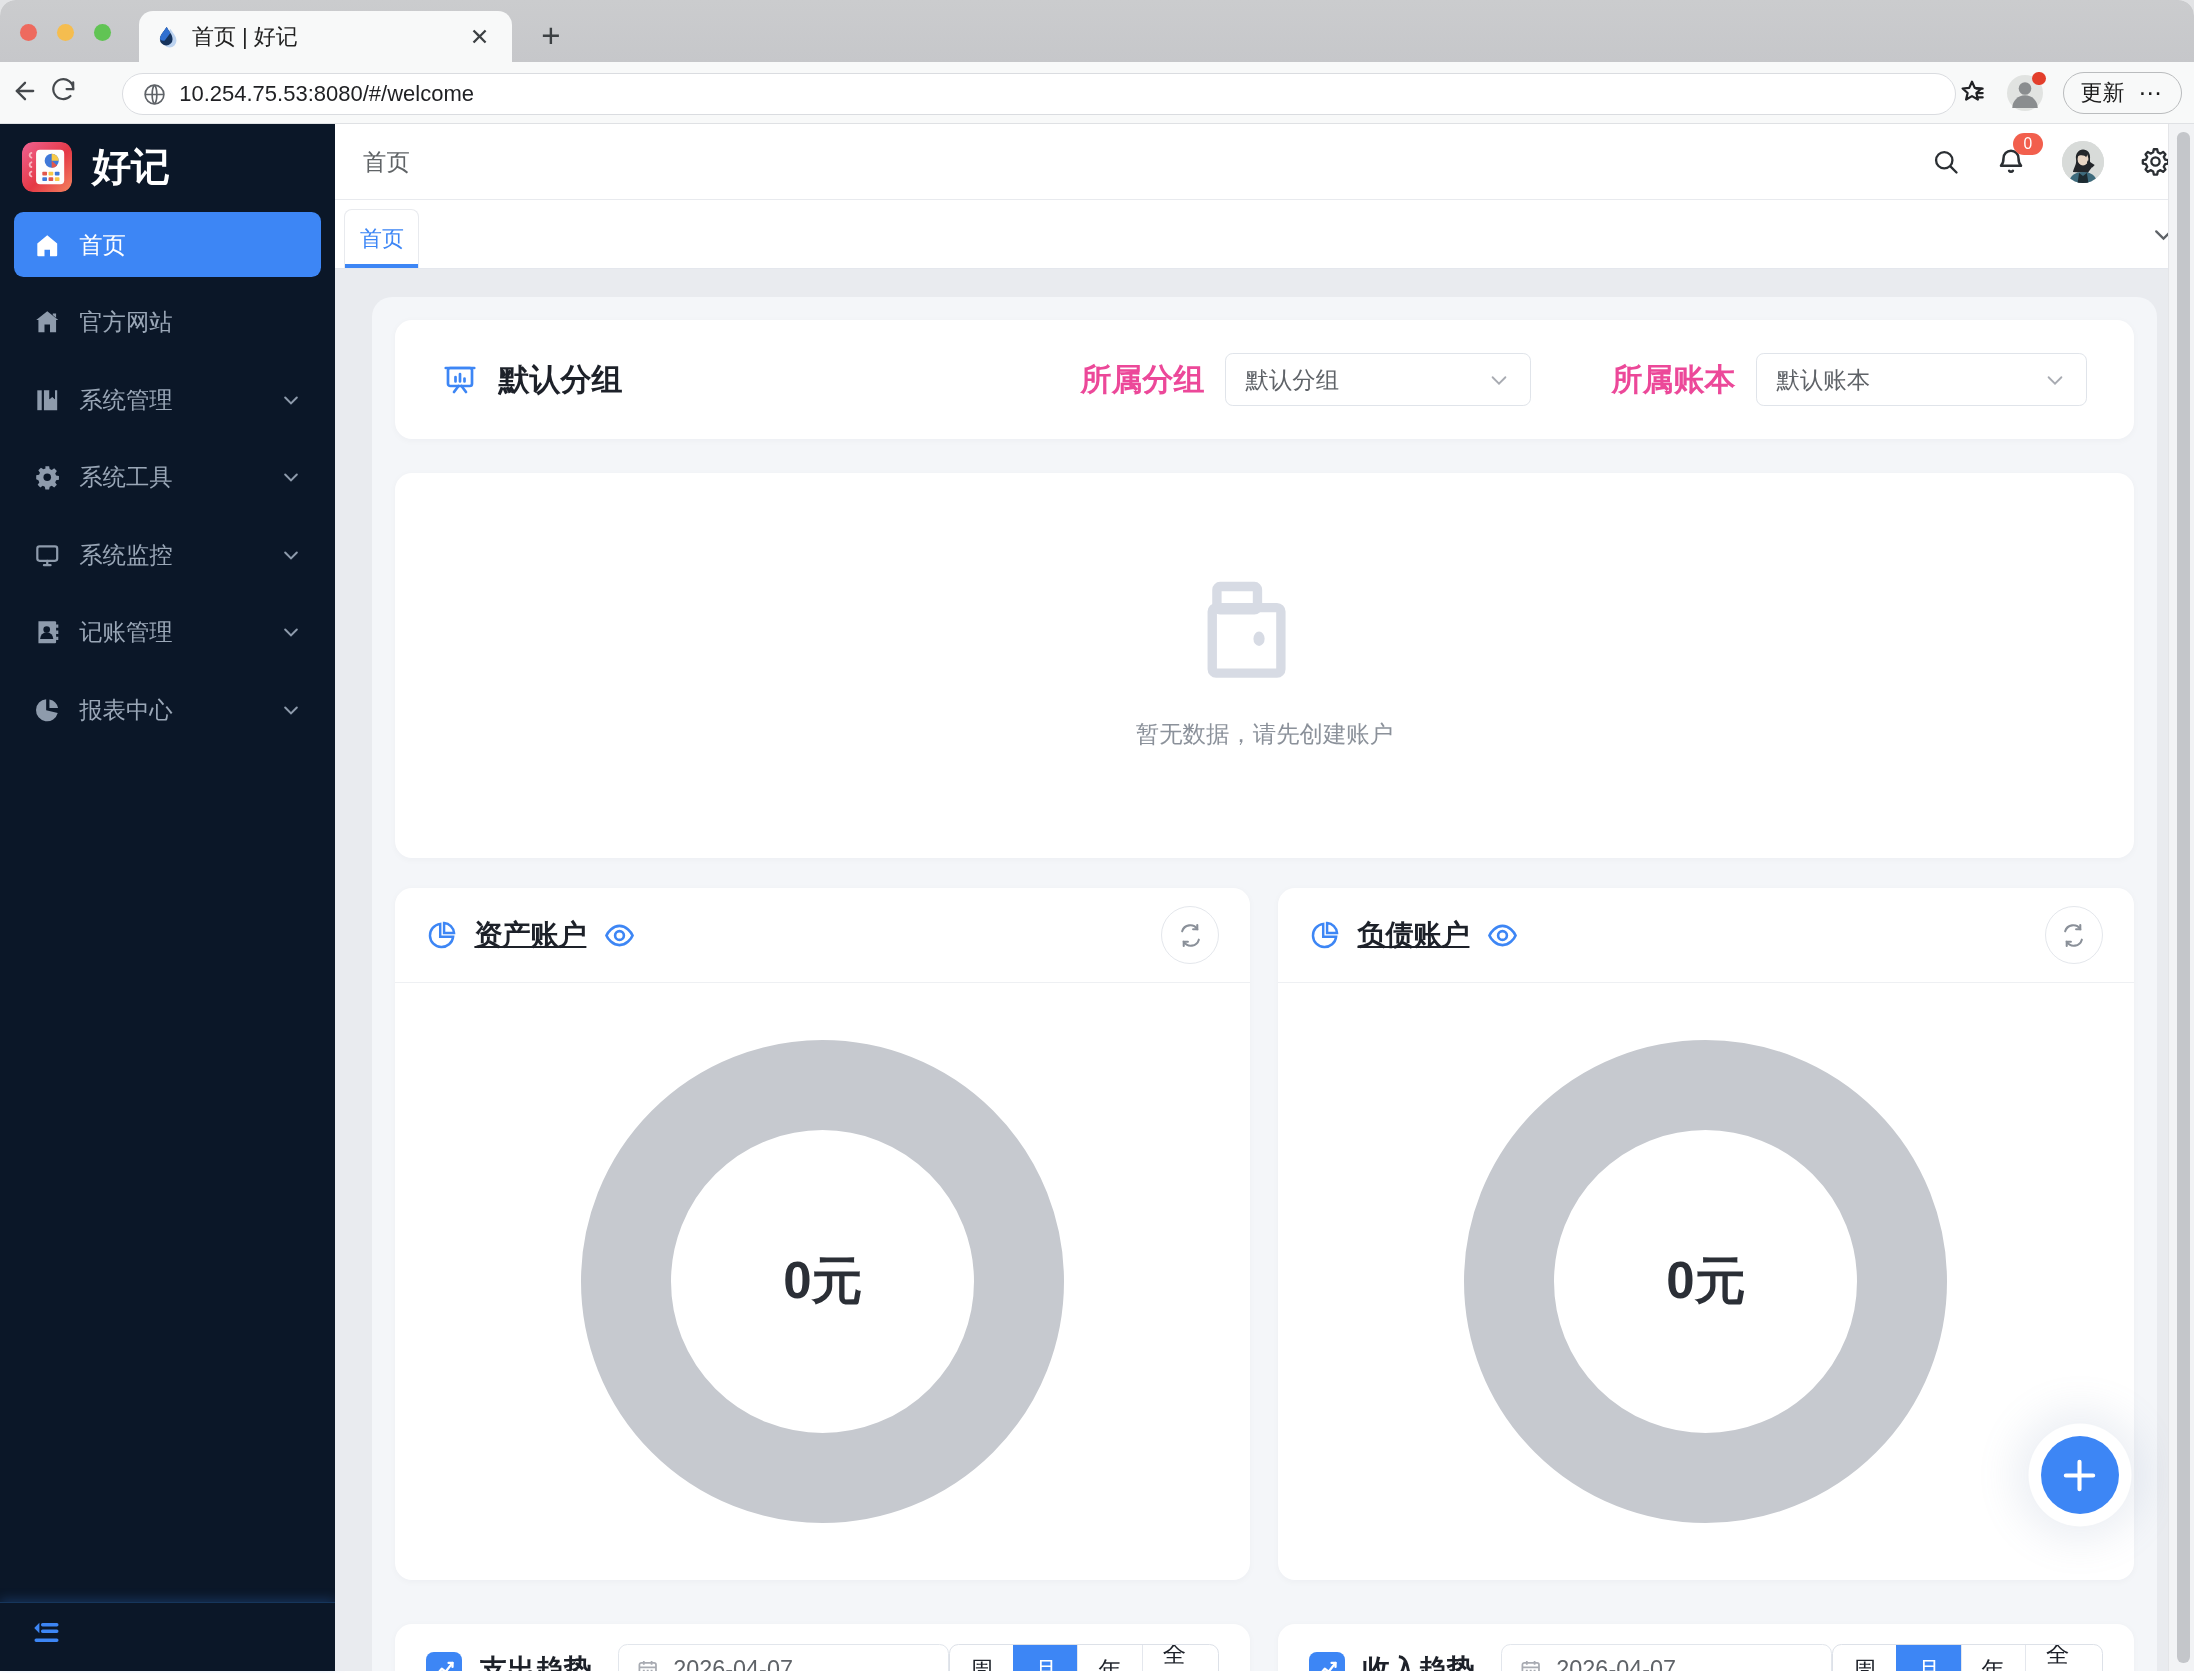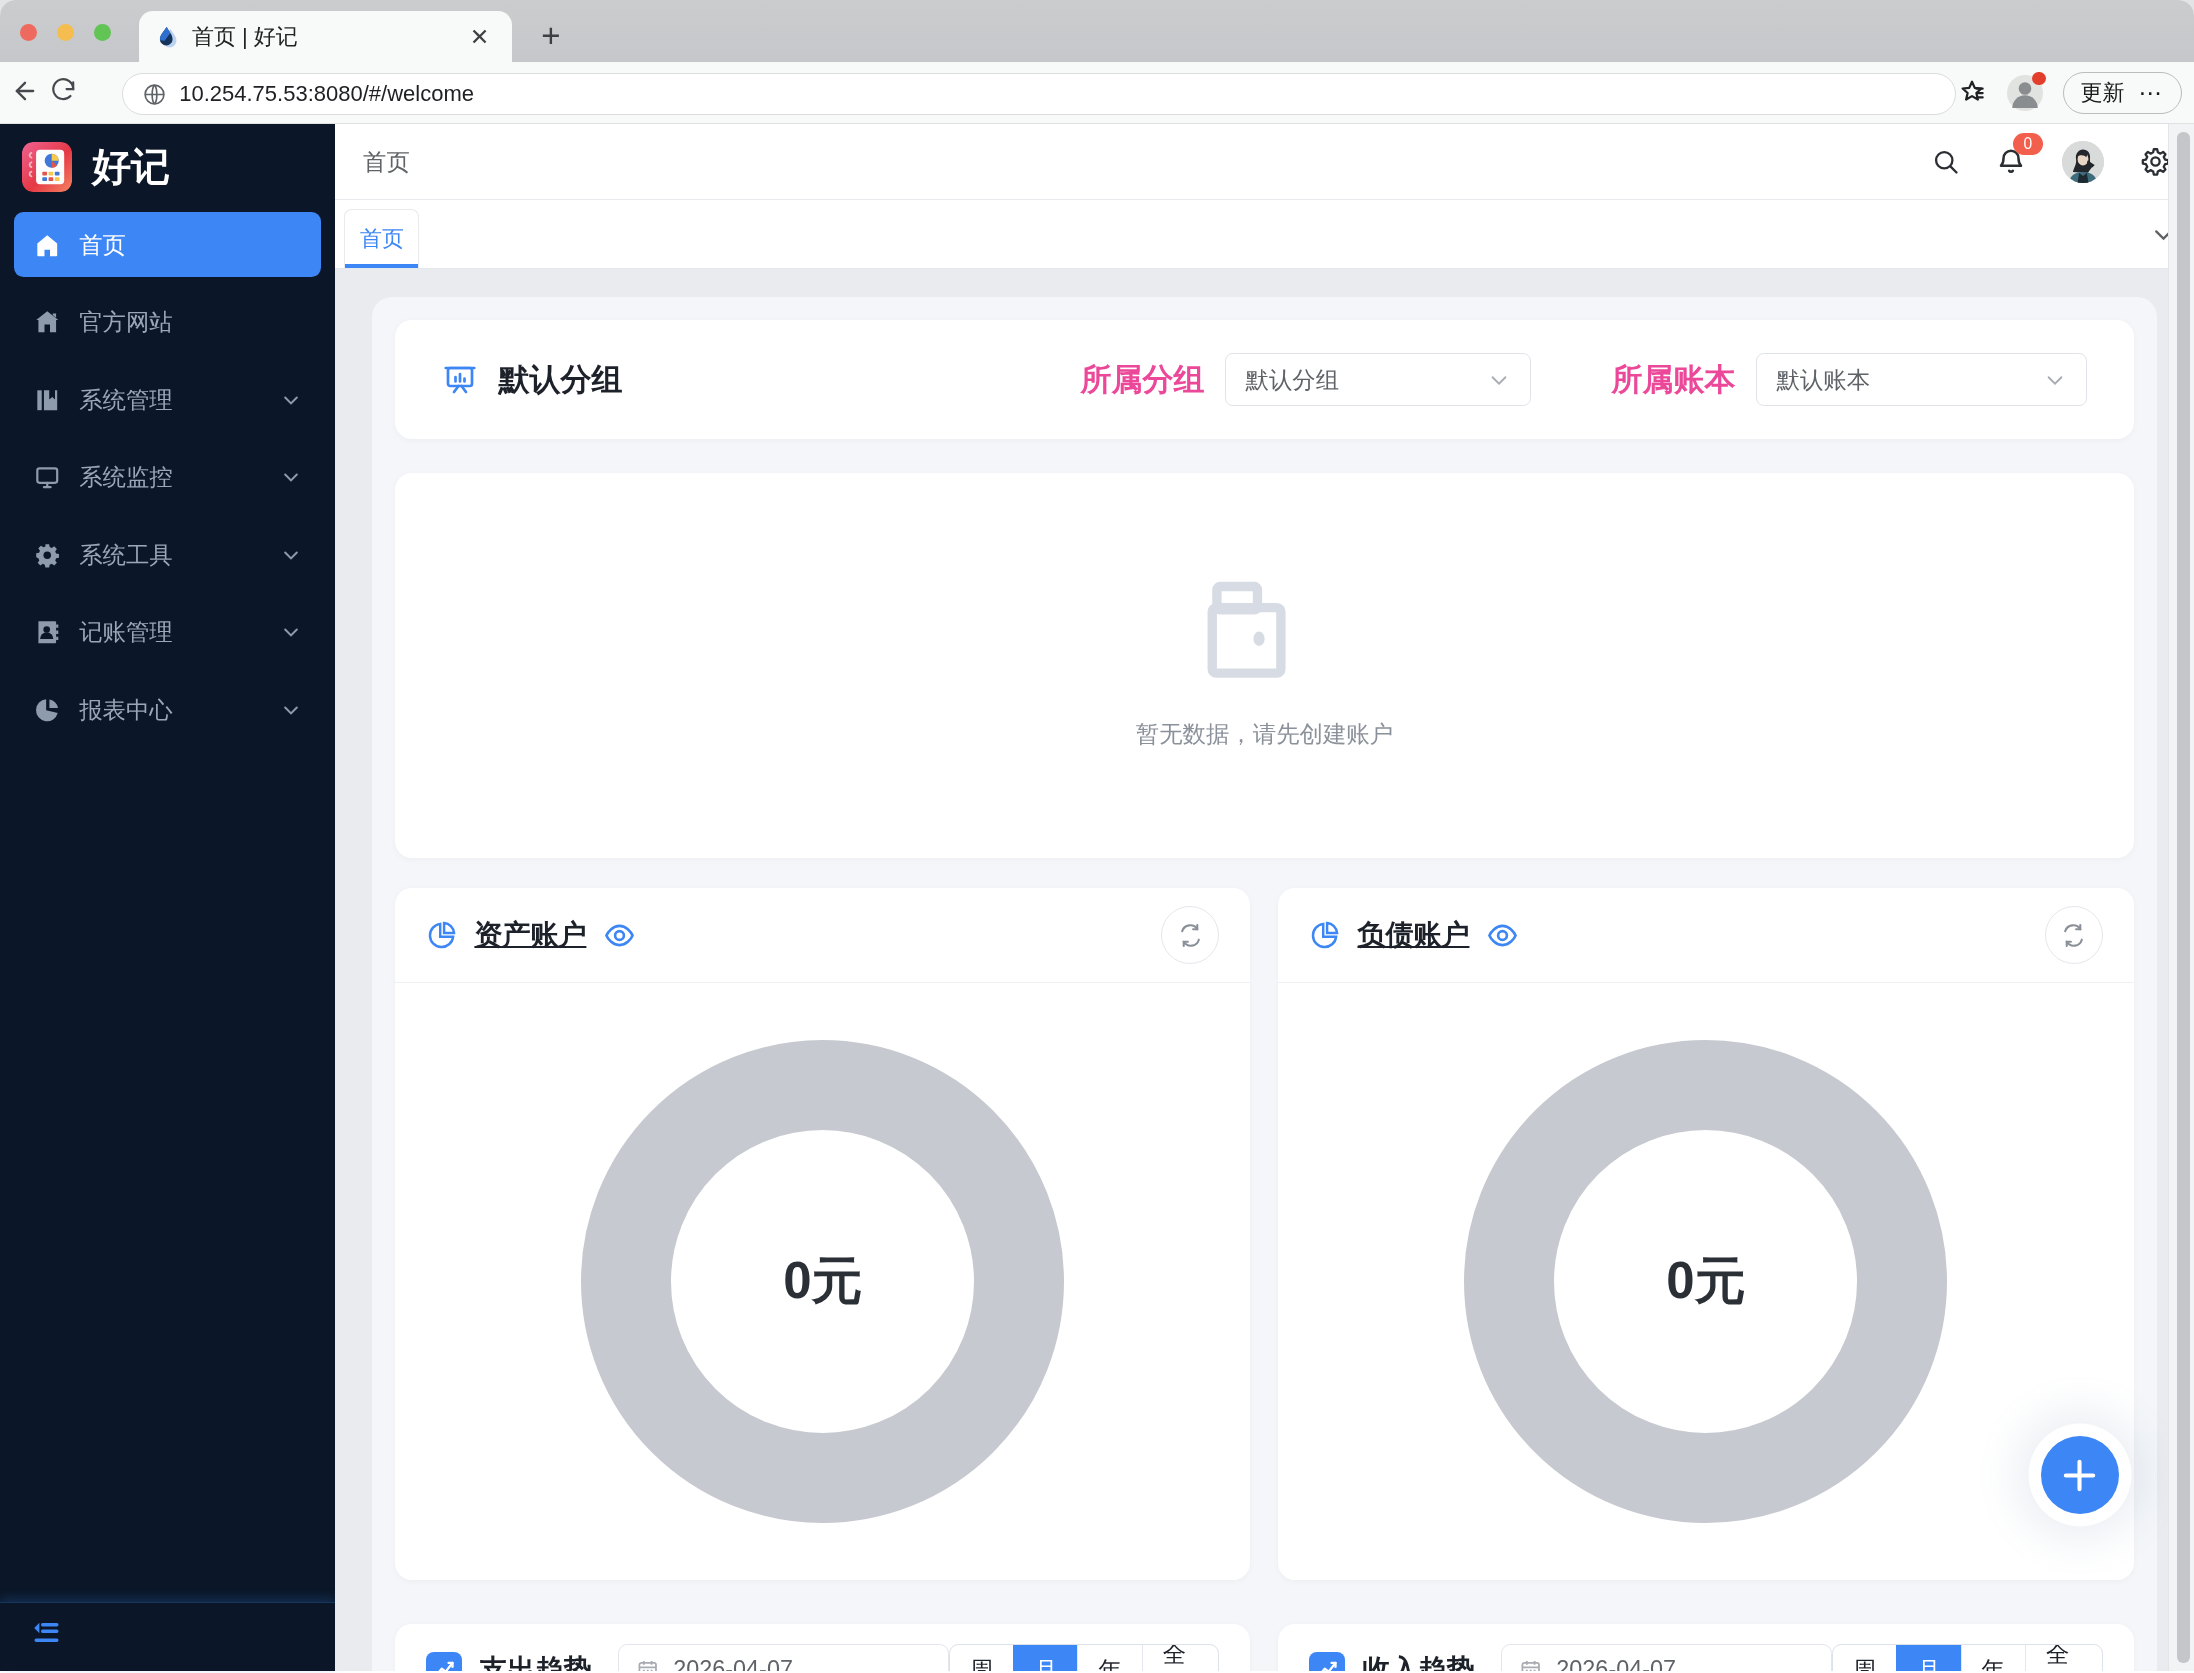--- a/index.html
+++ b/index.html
@@ -218,35 +218,35 @@
               <path d="M3 3h4v18H3z"></path>
               <path d="M9 3h12v18H9V3zm5 0v8l2.5-2.2L19 11V3z" fill="currentColor"></path>
               <path d="M14 3h5v8l-2.5-2.2L14 11z" fill="#0b1728"></path>
             </svg>
           <span>系统管理</span>
           <svg class="chev" width="20" height="20" viewBox="0 0 24 24" fill="none" stroke="currentColor" stroke-width="2.4" stroke-linecap="round">
               <path d="M5 9l7 7 7-7"></path>
             </svg>
         </div>
         <div class="menu-item">
+          <svg class="mi-icon" viewBox="0 0 24 24" fill="currentColor">
+              <path d="M10.3 2h3.4l.5 2.6 1.9.8 2.2-1.5 2.4 2.4-1.5 2.2.8 1.9 2.6.5v3.4l-2.6.5-.8 1.9 1.5 2.2-2.4 2.4-2.2-1.5-1.9.8-.5 2.6h-3.4l-.5-2.6-1.9-.8-2.2 1.5-2.4-2.4 1.5-2.2-.8-1.9L2 13.7v-3.4l2.6-.5.8-1.9-1.5-2.2 2.4-2.4 2.2 1.5 1.9-.8z"></path>
+              <circle cx="12" cy="12" r="3.4" fill="#0b1728"></circle>
+            </svg>
+          <span>系统工具</span>
+          <svg class="chev" width="20" height="20" viewBox="0 0 24 24" fill="none" stroke="currentColor" stroke-width="2.4" stroke-linecap="round">
+              <path d="M5 9l7 7 7-7"></path>
+            </svg>
+        </div>
+        <div class="menu-item">
           <svg class="mi-icon" viewBox="0 0 24 24" fill="none" stroke="currentColor" stroke-width="2">
               <rect x="3" y="4" width="18" height="13" rx="2"></rect>
               <path d="M9 21h6M12 17v4" stroke-linecap="round"></path>
             </svg>
           <span>系统监控</span>
-          <svg class="chev" width="20" height="20" viewBox="0 0 24 24" fill="none" stroke="currentColor" stroke-width="2.4" stroke-linecap="round">
-              <path d="M5 9l7 7 7-7"></path>
-            </svg>
-        </div>
-        <div class="menu-item">
-          <svg class="mi-icon" viewBox="0 0 24 24" fill="currentColor">
-              <path d="M10.3 2h3.4l.5 2.6 1.9.8 2.2-1.5 2.4 2.4-1.5 2.2.8 1.9 2.6.5v3.4l-2.6.5-.8 1.9 1.5 2.2-2.4 2.4-2.2-1.5-1.9.8-.5 2.6h-3.4l-.5-2.6-1.9-.8-2.2 1.5-2.4-2.4 1.5-2.2-.8-1.9L2 13.7v-3.4l2.6-.5.8-1.9-1.5-2.2 2.4-2.4 2.2 1.5 1.9-.8z"></path>
-              <circle cx="12" cy="12" r="3.4" fill="#0b1728"></circle>
-            </svg>
-          <span>系统工具</span>
           <svg class="chev" width="20" height="20" viewBox="0 0 24 24" fill="none" stroke="currentColor" stroke-width="2.4" stroke-linecap="round">
               <path d="M5 9l7 7 7-7"></path>
             </svg>
         </div>
         <div class="menu-item">
           <svg class="mi-icon" viewBox="0 0 24 24" fill="currentColor">
               <path d="M4 2h15a1 1 0 0 1 1 1v18a1 1 0 0 1-1 1H4z"></path>
               <path d="M20 5h2v3h-2zM20 10.5h2v3h-2zM20 16h2v3h-2z"></path>
               <circle cx="11.5" cy="9.5" r="3" fill="#0b1728"></circle>
               <path d="M5.5 18a6 6 0 0 1 12 0z" fill="#0b1728"></path>

